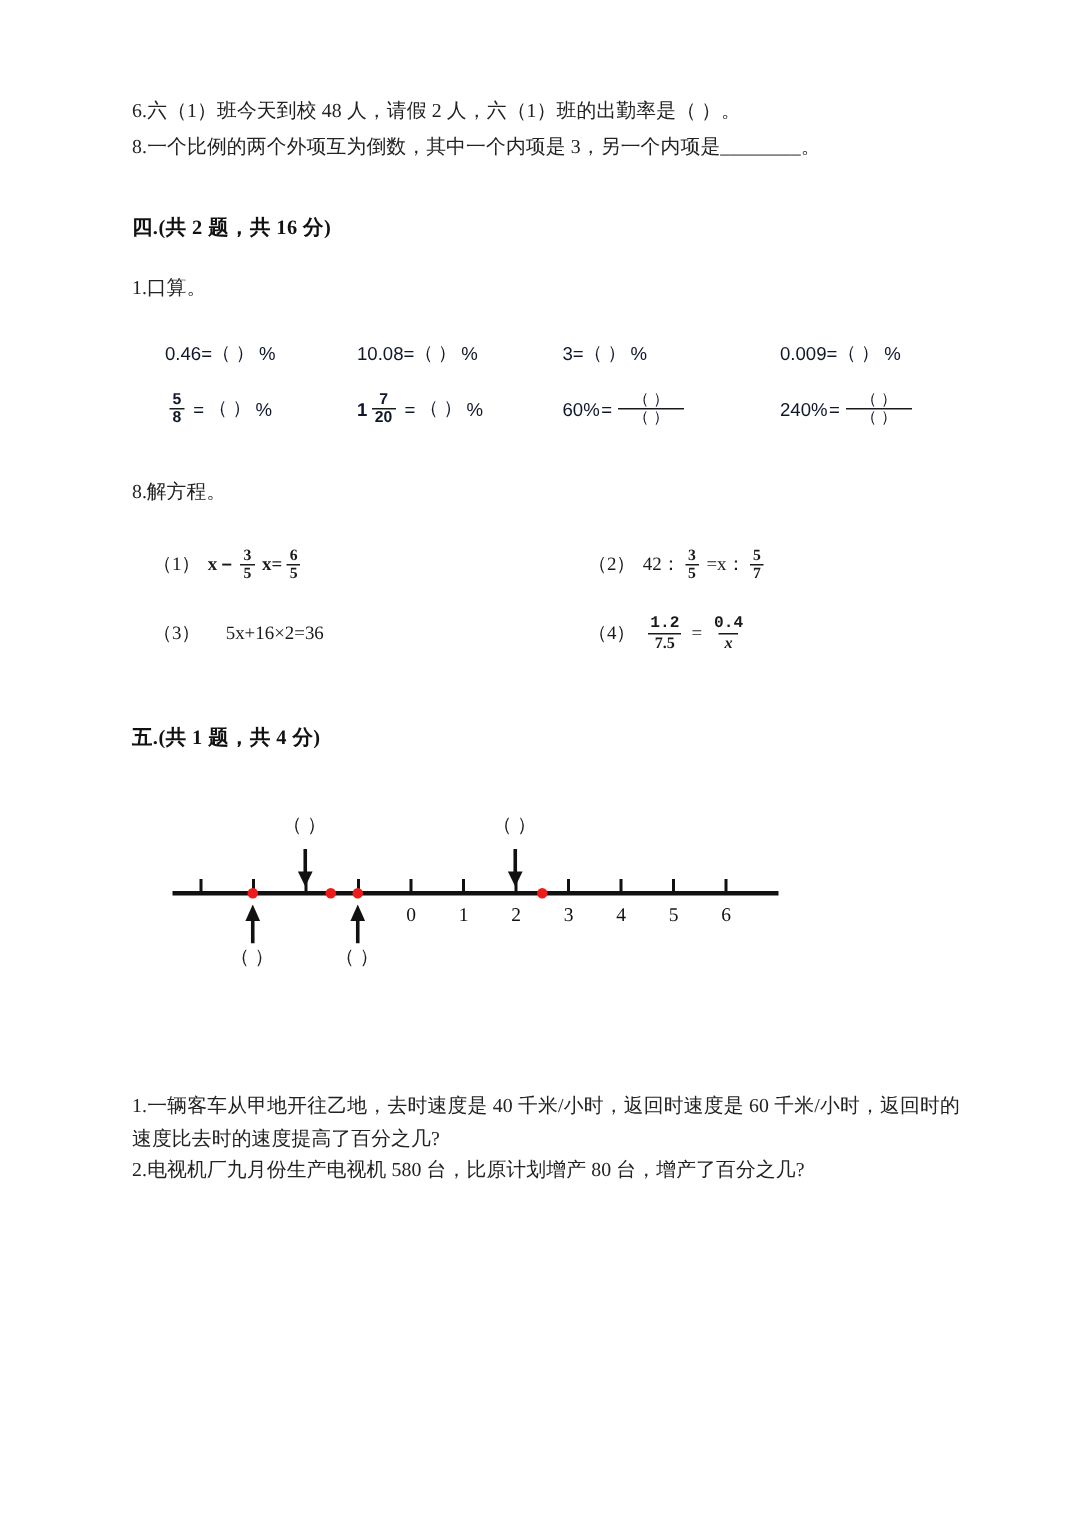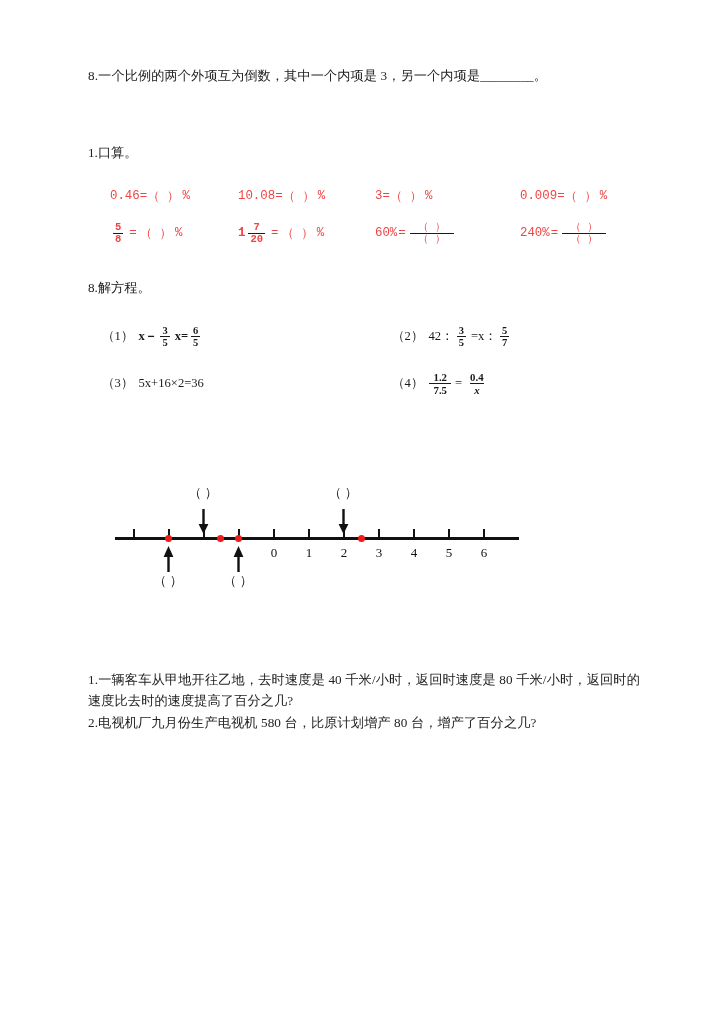--- a/index.html
+++ b/index.html
@@ -45,22 +45,22 @@
   .sub-head {
     font-size: 13.2px;
     color: #222;
   }
 
   
   .calc-row {
     display: flex;
     align-items: center;
     font-size: 12.4px;
-    color: #ef4444;
-    font-family: Liberation Mono, monospace;
+    color: #0f172a;
+    font-family: Liberation Sans, sans-serif;
   }
   .calc-item {
     display: flex;
     align-items: center;
     white-space: nowrap;
   }
   .paren-blank {
     letter-spacing: 0;
   }
 
@@ -109,21 +109,21 @@
   .frac-eq {
     display: inline-flex;
     flex-direction: column;
     align-items: center;
     font-size: 10.8px;
     font-weight: bold;
     line-height: 1.12;
     margin: 0 4px;
   }
   .frac-eq .den { border-top: 1.2px solid #1a1a1a; padding: 0 4px; }
-  .frac-eq .num { padding: 0 4px; }
+  .frac-eq .num { padding: 0 4px; font-family: Liberation Mono, monospace; }
   .italic-x { font-style: italic; }
 
   
   .numline-wrap {
     position: relative;
     width: 552px;
     height: 108px;
   }
   .axis {
     position: absolute;
@@ -181,27 +181,31 @@
   }
 </style>
 </head>
 <body>
 
 <div class="page">
   <div class="content">
 
     <div style="height:63px"></div>
 
+    <div class="qblock">
+      <div class="qline">6.六（1）班今天到校 48 人，请假 2 人，六（1）班的出勤率是（      ）。</div>
+    </div>
 
 
     <div class="qblock" style="margin-top:2px">
       <div class="qline">8.一个比例的两个外项互为倒数，其中一个内项是 3，另一个内项是________。</div>
     </div>
 
     <div style="height:35px"></div>
+    <div class="section-head">四.(共 2 题，共 16 分)</div>
 
     <div style="height:22px"></div>
     <div class="sub-head">1.口算。</div>
 
     <div style="height:26px"></div>
     <div class="calc-row" style="padding-left:22px">
       <div class="calc-item" style="width:128px">
         <span>0.46=</span>
         <span class="paren-blank">（      ）</span>
         <span style="margin-left:3px">%</span>
@@ -298,37 +302,38 @@
           <span class="num">5</span>
           <span class="den">7</span>
         </span>
       </div>
     </div>
 
     <div style="height:22px"></div>
     <div class="eq-row" style="padding-left:14px">
       <div class="eq-item" style="width:290px">
         <span class="eq-label">（3）</span>
-        <span style="margin-left:3px">5x+16×2=36</span>
+        <span style="margin-left:15px">5x+16×2=36</span>
       </div>
       <div class="eq-item">
         <span class="eq-label">（4）</span>
         <span class="frac-eq">
           <span class="num">1.2</span>
           <span class="den">7.5</span>
         </span>
         <span>=</span>
         <span class="frac-eq">
           <span class="num">0.4</span>
           <span class="den italic-x">x</span>
         </span>
       </div>
     </div>
 
     <div style="height:48px"></div>
+    <div class="section-head">五.(共 1 题，共 4 分)</div>
 
     <div style="height:22px"></div>
 
     <div style="height:18px"></div>
     <div class="numline-wrap">
 
       <div class="paren-mark" style="left:115px; top:0px;">（      ）</div>
       <div class="paren-mark" style="left:255px; top:0px;">（      ）</div>
 
       <div class="arrow-down" style="left:115px;">
@@ -384,17 +389,17 @@
         </svg>
       </div>
 
       <div class="paren-mark" style="left:80px; top:88px;">（      ）</div>
       <div class="paren-mark" style="left:150px; top:88px;">（      ）</div>
     </div>
 
     <div style="height:53px"></div>
 
     <div style="height:24px"></div>
-    <div class="qline">1.一辆客车从甲地开往乙地，去时速度是 40 千米/小时，返回时速度是 80 千米/小时，返回时的速度比去时的速度提高了百分之几?</div>
+    <div class="qline">1.一辆客车从甲地开往乙地，去时速度是 40 千米/小时，返回时速度是 60 千米/小时，返回时的速度比去时的速度提高了百分之几?</div>
     <div class="qline">2.电视机厂九月份生产电视机 580 台，比原计划增产 80 台，增产了百分之几?</div>
 
   </div>
 </div>
 
 </body></html>

